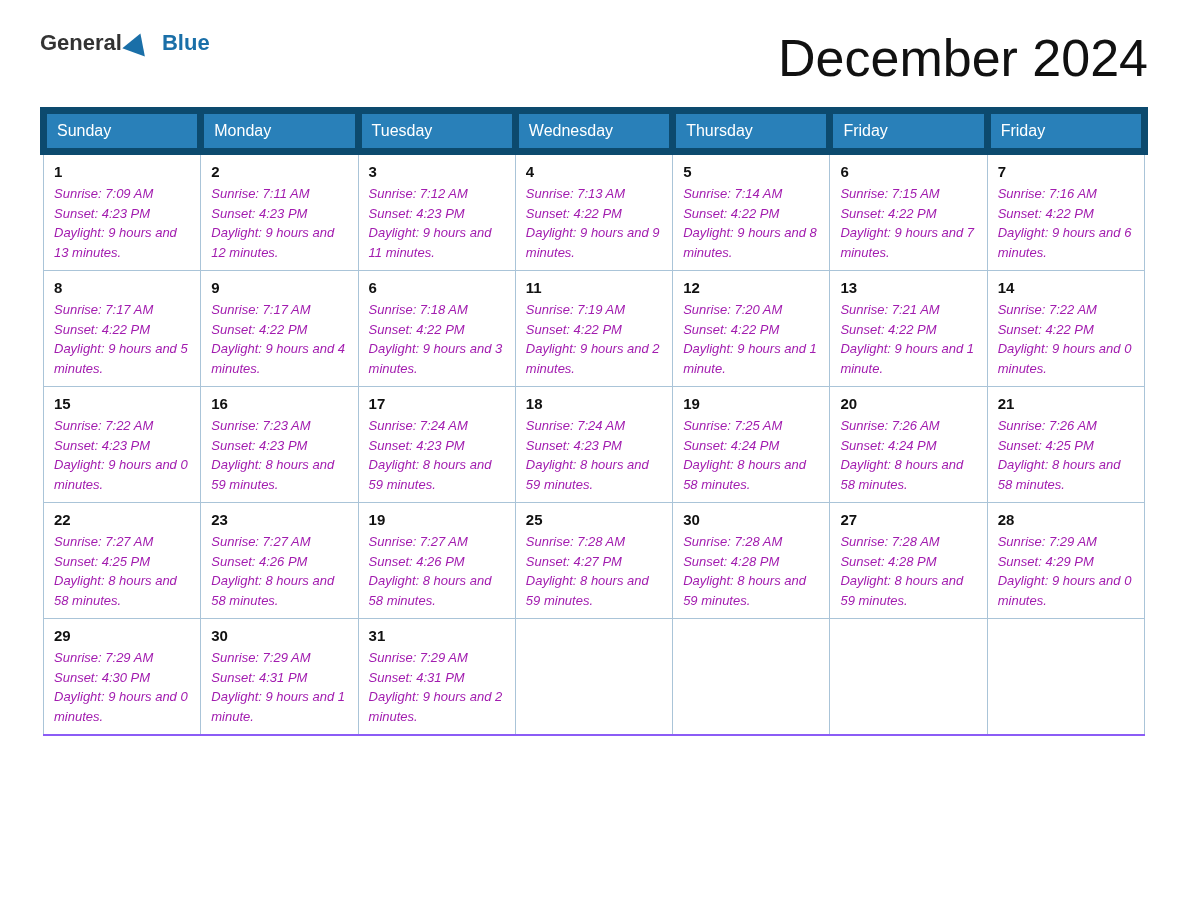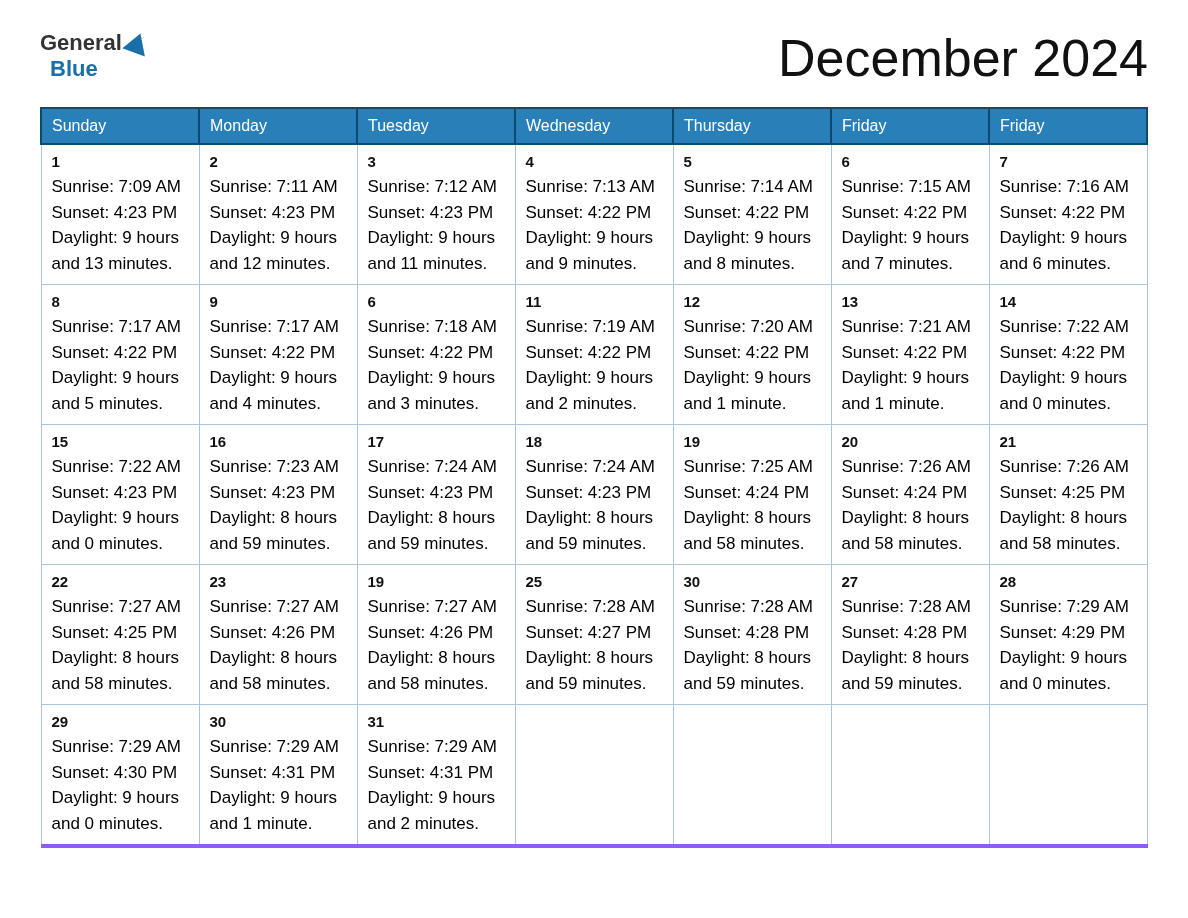--- a/index.html
+++ b/index.html
@@ -11,21 +11,21 @@
       min-height: 918px;
     }
     .header-area {
       display: flex;
       justify-content: space-between;
       align-items: flex-start;
       margin-bottom: 20px;
     }
     .logo {
       display: flex;
-      flex-direction: column;
+      flex-direction: row;
       align-items: flex-start;
     }
     .logo-text {
       display: flex;
       align-items: center;
       font-size: 22px;
       font-weight: bold;
       color: #333;
     }
     .logo-general { color: #333; }
@@ -62,46 +62,47 @@
       border-collapse: collapse;
       border: 1px solid #1a6fa8;
     }
     .calendar-table th {
       background-color: #2980b9;
       color: #fff;
       text-align: left;
       padding: 8px 10px;
       font-size: 16px;
       font-weight: normal;
-      border: 2px solid #0c4a6e;
+      border: 7px solid #0c4a6e;
     }
     .calendar-table td {
       vertical-align: top;
       padding: 8px 10px;
       border: 1px solid #aac4d8;
       width: 14.28%;
       height: 110px;
     }
     .day-number {
       font-size: 15px;
       font-weight: bold;
       color: #111;
       display: block;
       margin-bottom: 4px;
     }
     .day-info {
-      font-size: 17px;
-      color: #000000;
+      font-size: 13px;
+      color: #a21caf;
       line-height: 1.5;
+      font-style: italic;
     }
     .empty-cell {
       background: #fff;
     }
     tr:last-child td {
-      border-bottom: 4px solid #8b5cf6;
+      border-bottom: 2px solid #8b5cf6;
     }
     .logo-line2 {
       display: flex;
       align-items: center;
       margin-left: 10px;
     }
   </style>
 </head>
 <body>
 

